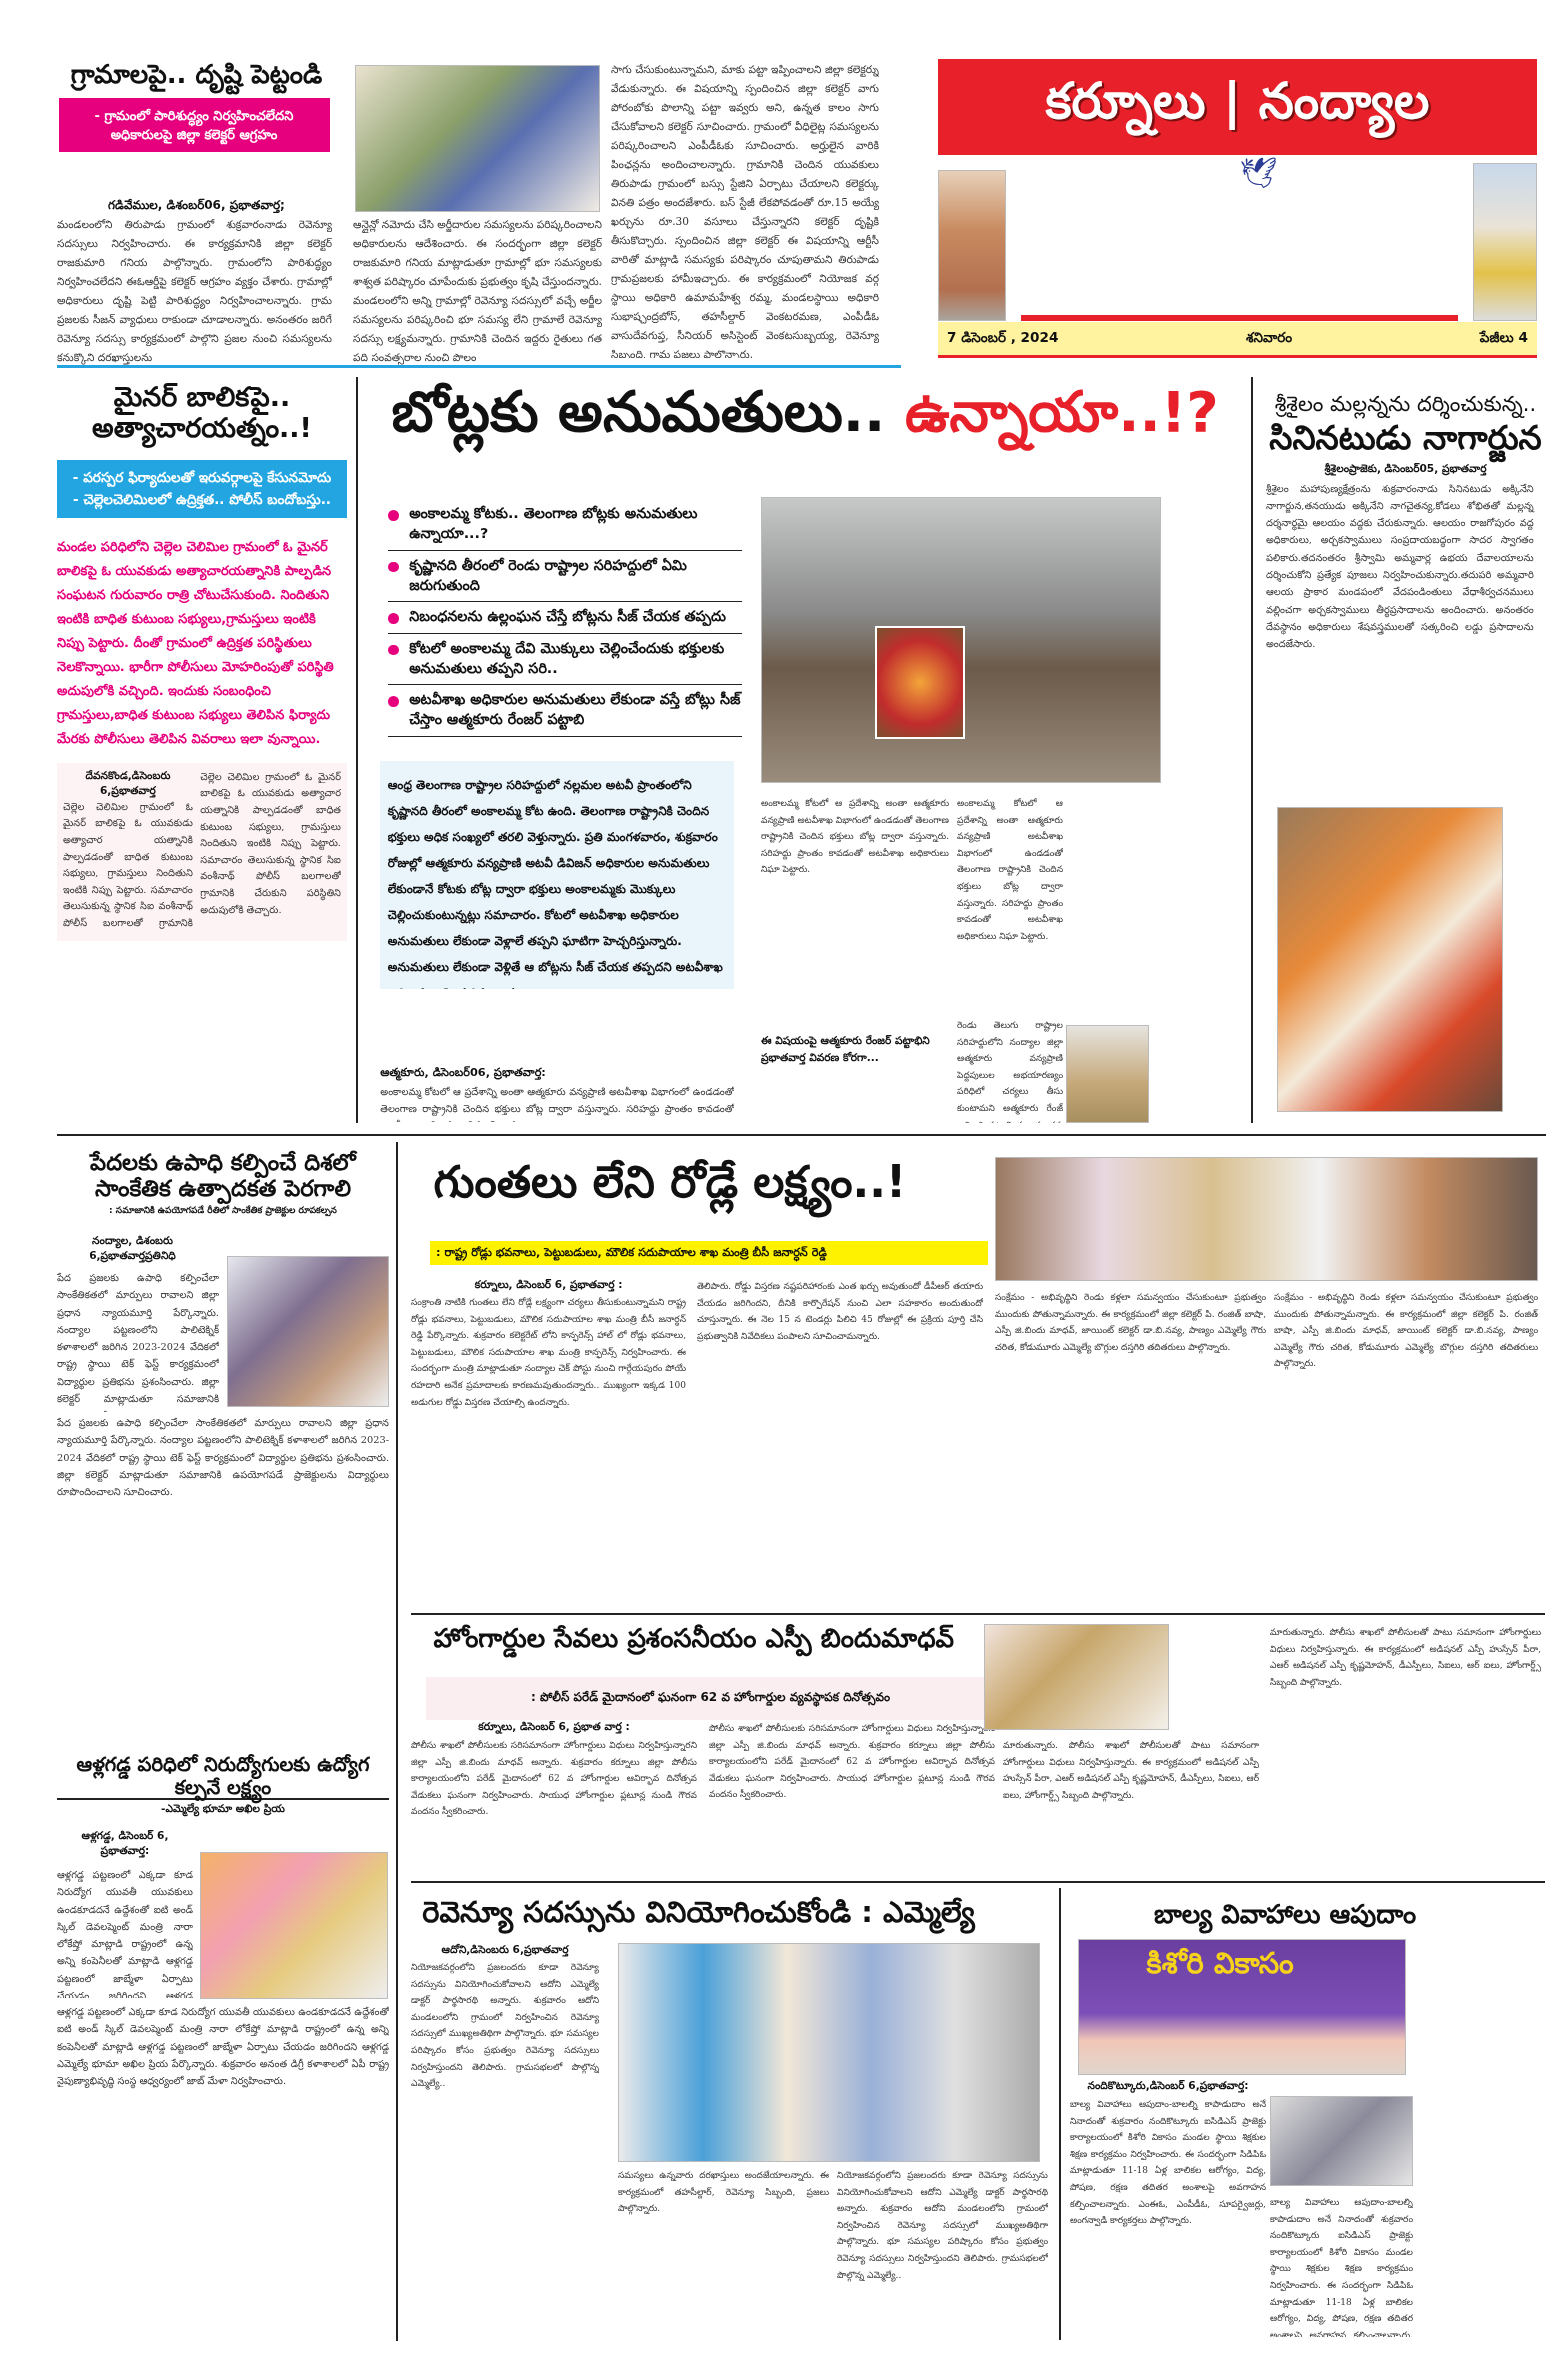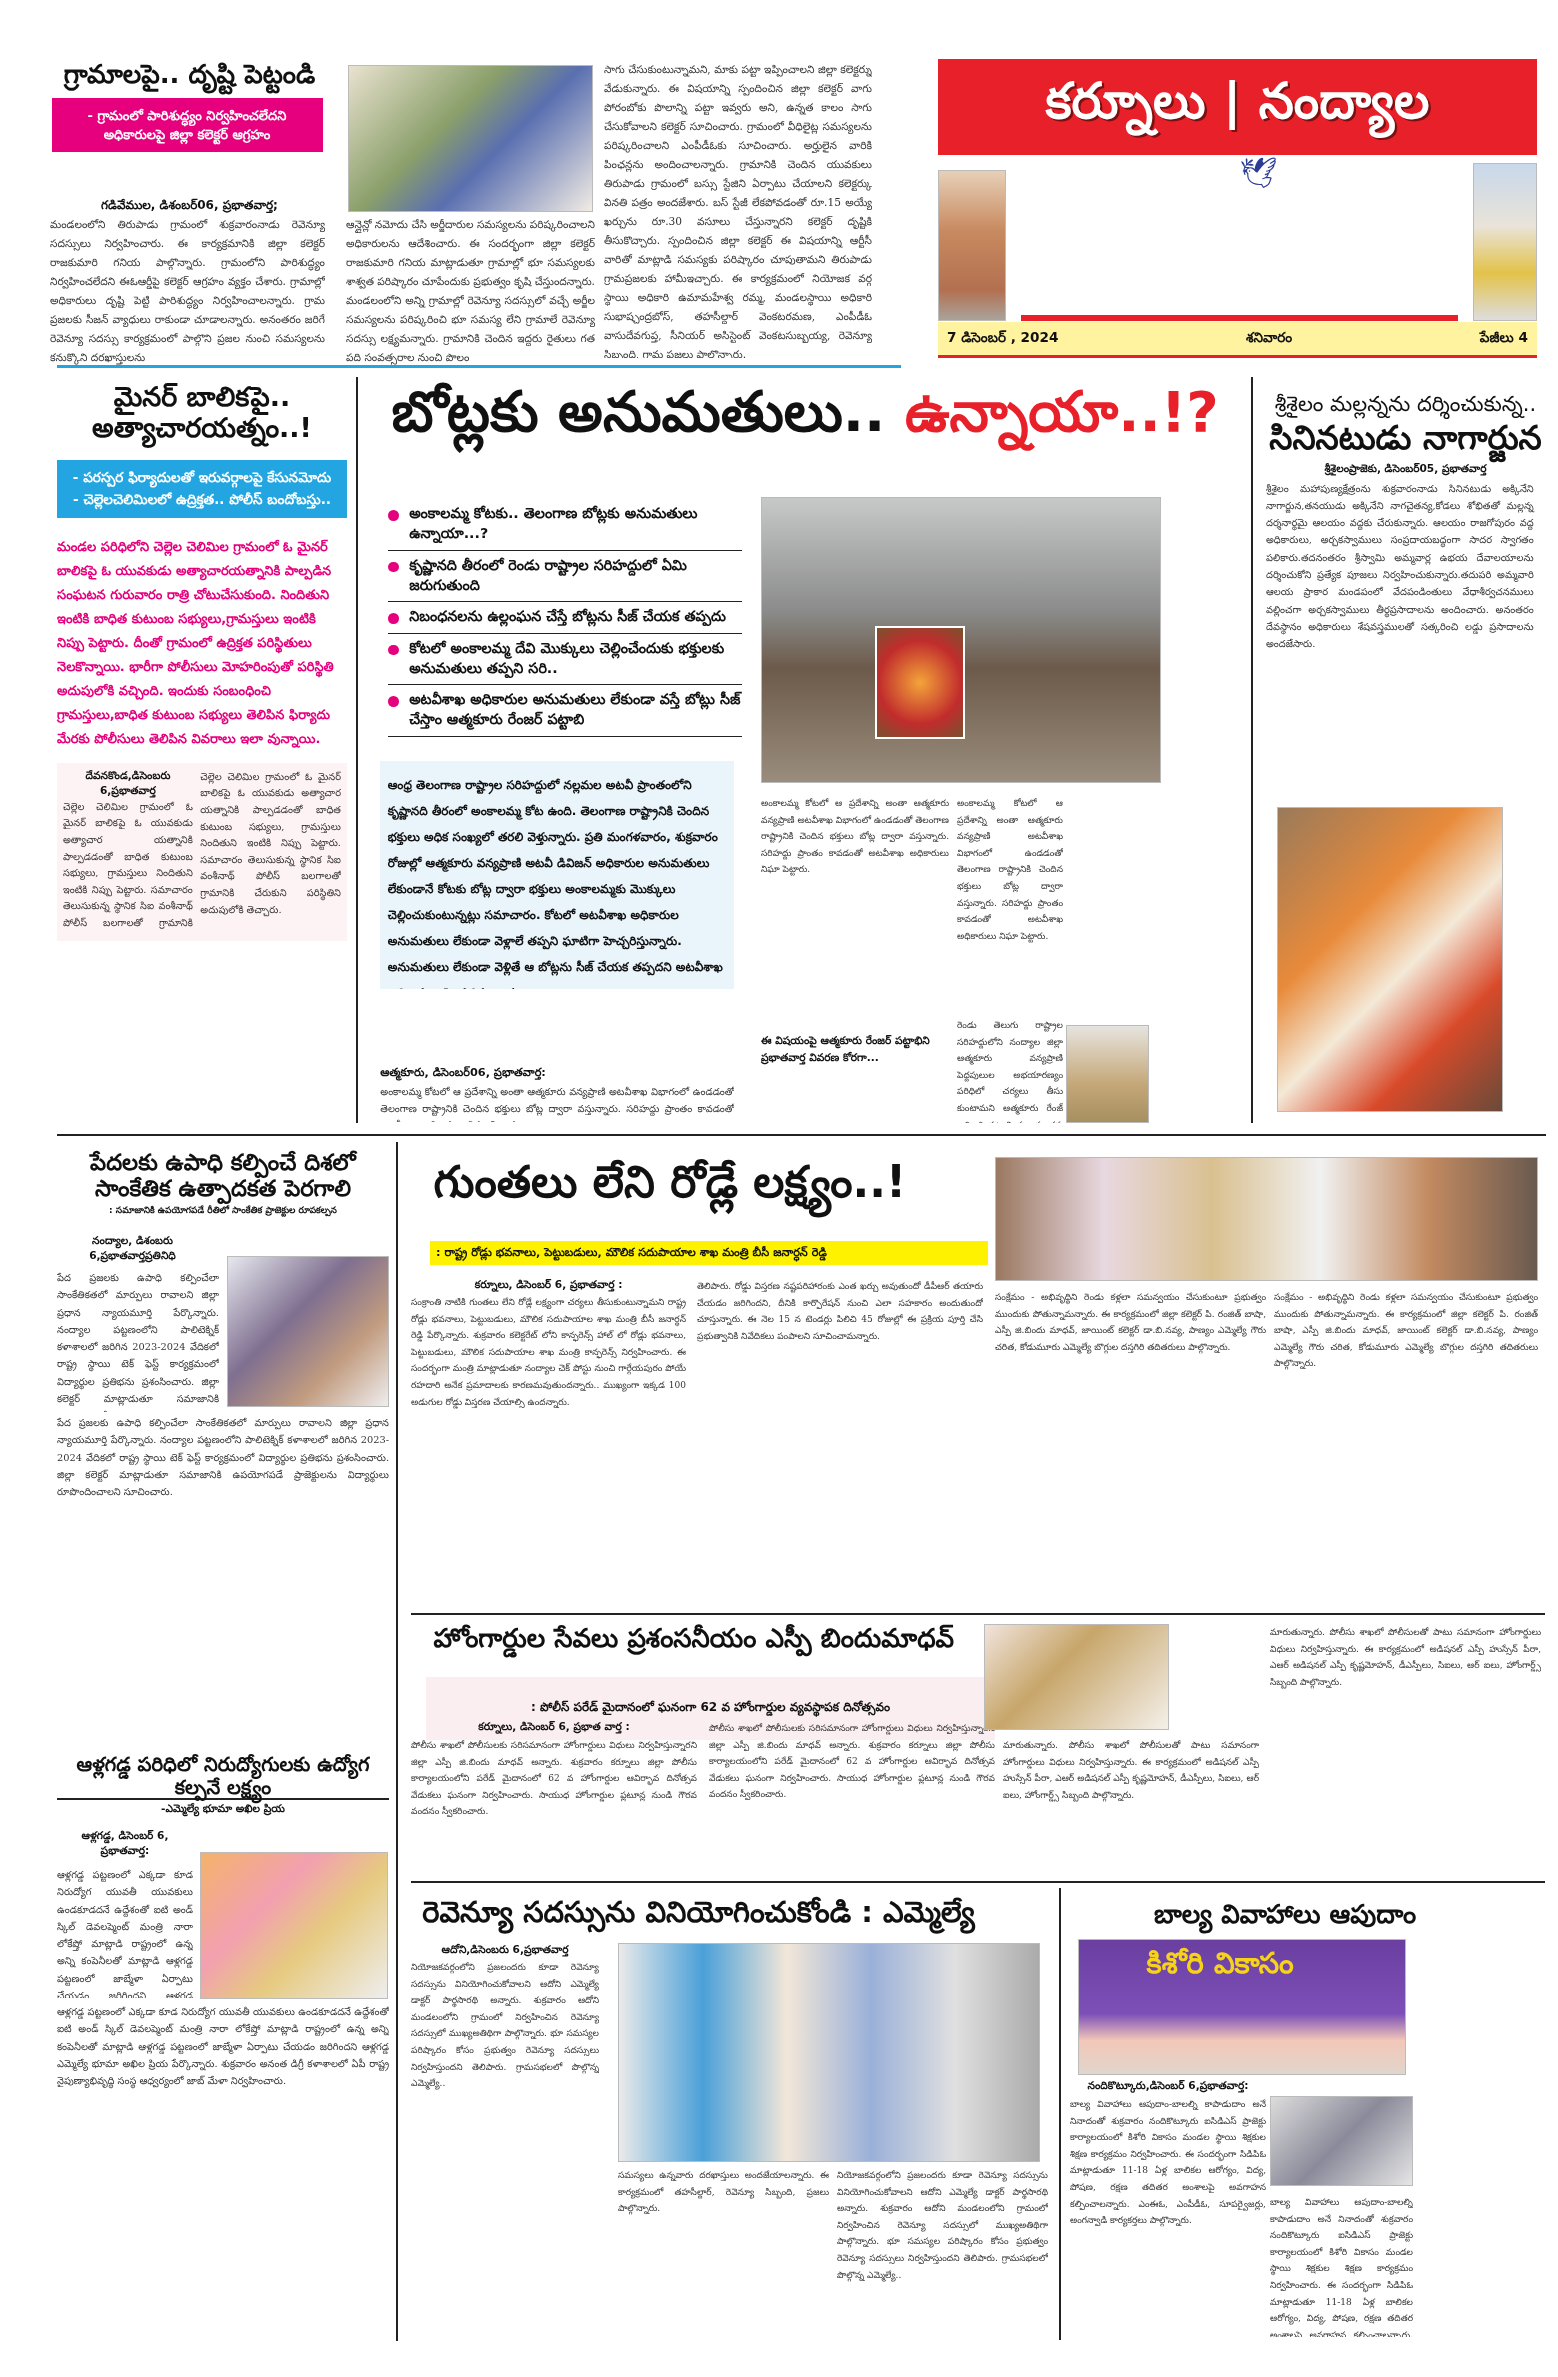--- a/index.html
+++ b/index.html
@@ -29,21 +29,21 @@
     </div>
     <div class="photo" style="width:64px;margin-top:7.5px;height:158px;background:linear-gradient(#c8d8ea,#e9e3d8 40%,#e3c24a 70%,#ddd);"></div>
   </div>
   <div style="background:#fff3a0;height:36px;display:flex;justify-content:space-between;align-items:center;padding:0 9px;border-bottom:3px solid #e8202a;font-weight:bold;font-size:13.6px;">
     <span>7 డిసెంబర్ , 2024</span>
     <span>శనివారం</span>
     <span>పేజీలు 4</span>
   </div>
 </div>
 
-<div class="abs" style="left:50px;top:60px;width:852px;height:302px;">
+<div class="abs" style="left:57px;top:60px;width:852px;height:302px;">
   <div class="head" style="position:absolute;left:0;top:0;width:279px;font-size:26px;">గ్రామాలపై.. దృష్టి పెట్టండి</div>
   <div style="position:absolute;left:1.5px;top:38px;width:271px;background:#e6007e;color:#fff;font-weight:bold;font-size:13px;text-align:center;padding:7.5px 6px;line-height:1.5;">
     <span>- గ్రామంలో పారిశుద్ధ్యం నిర్వహించలేదని అధికారులపై జిల్లా కలెక్టర్ ఆగ్రహం</span>
   </div>
   <div class="dl" style="position:absolute;left:0;top:138px;width:279px;">గడివేముల, డిశంబర్06, ప్రభాతవార్త;</div>
   <div class="body" style="position:absolute;left:0;top:155px;width:275px;height:151px;overflow:hidden;font-size:10.6px;line-height:19px;">మండలంలోని తిరుపాడు గ్రామంలో శుక్రవారంనాడు రెవెన్యూ సదస్సులు నిర్వహించారు. ఈ కార్యక్రమానికి జిల్లా కలెక్టర్ రాజకుమారి గనియ పాల్గొన్నారు. గ్రామంలోని పారిశుద్ధ్యం నిర్వహించలేదని ఈఓఆర్డీపై కలెక్టర్ ఆగ్రహం వ్యక్తం చేశారు. గ్రామాల్లో అధికారులు దృష్టి పెట్టి పారిశుద్ధ్యం నిర్వహించాలన్నారు. గ్రామ ప్రజలకు సీజన్ వ్యాధులు రాకుండా చూడాలన్నారు. అనంతరం జరిగే రెవెన్యూ సదస్సు కార్యక్రమంలో పాల్గొని ప్రజల నుంచి సమస్యలను కనుక్కొని దరఖాస్తులను</div>
   <div class="photo" style="position:absolute;left:298px;top:4.5px;width:245px;height:147px;background:linear-gradient(135deg,#e9e2cf,#8a9f6a 40%,#5a6fb0 60%,#f1ece4);"></div>
   <div class="body" style="position:absolute;left:296px;top:155px;width:249px;height:151px;overflow:hidden;font-size:10.6px;">ఆన్లైన్లో నమోదు చేసి అర్జీదారుల సమస్యలను పరిష్కరించాలని అధికారులను ఆదేశించారు. ఈ సందర్భంగా జిల్లా కలెక్టర్ రాజకుమారి గనియ మాట్లాడుతూ గ్రామాల్లో భూ సమస్యలకు శాశ్వత పరిష్కారం చూపేందుకు ప్రభుత్వం కృషి చేస్తుందన్నారు. మండలంలోని అన్ని గ్రామాల్లో రెవెన్యూ సదస్సులో వచ్చే అర్జీల సమస్యలను పరిష్కరించి భూ సమస్య లేని గ్రామాలే రెవెన్యూ సదస్సు లక్ష్యమన్నారు. గ్రామానికి చెందిన ఇద్దరు రైతులు గత పది సంవత్సరాల నుంచి పొలం</div>
   <div class="body" style="position:absolute;left:554px;top:0;width:268px;height:298px;overflow:hidden;font-size:10.6px;">సాగు చేసుకుంటున్నామని, మాకు పట్టా ఇప్పించాలని జిల్లా కలెక్టర్ను వేడుకున్నారు. ఈ విషయాన్ని స్పందించిన జిల్లా కలెక్టర్ వాగు పోరంబోకు పొలాన్ని పట్టా ఇవ్వరు అని, ఉన్నత కాలం సాగు చేసుకోవాలని కలెక్టర్ సూచించారు. గ్రామంలో వీధిలైట్ల సమస్యలను పరిష్కరించాలని ఎంపీడీఓకు సూచించారు. అర్హులైన వారికి పింఛన్లను అందించాలన్నారు. గ్రామానికి చెందిన యువకులు తిరుపాడు గ్రామంలో బస్సు స్టేజిని ఏర్పాటు చేయాలని కలెక్టర్కు వినతి పత్రం అందజేశారు. బస్ స్టేజీ లేకపోవడంతో రూ.15 అయ్యే ఖర్చును రూ.30 వసూలు చేస్తున్నారని కలెక్టర్ దృష్టికి తీసుకొచ్చారు. స్పందించిన జిల్లా కలెక్టర్ ఈ విషయాన్ని ఆర్టీసీ వారితో మాట్లాడి సమస్యకు పరిష్కారం చూపుతామని తిరుపాడు గ్రామప్రజలకు హామీఇచ్చారు. ఈ కార్యక్రమంలో నియోజక వర్గ స్థాయి అధికారి ఉమామహేశ్వ రమ్మ, మండలస్థాయి అధికారి సుభాష్చంద్రబోస్, తహసీల్దార్ వెంకటరమణ, ఎంపీడీఓ వాసుదేవగుప్త, సీనియర్ అసిస్టెంట్ వెంకటసుబ్బయ్య, రెవెన్యూ సిబ్బంది, గ్రామ ప్రజలు పాల్గొన్నారు.</div>
 </div>
@@ -148,21 +148,21 @@
   <div class="body" style="position:absolute;left:0;top:137px;width:275px;height:302px;overflow:hidden;font-size:9px;line-height:16.6px;">సంక్రాంతి నాటికి గుంతలు లేని రోడ్లే లక్ష్యంగా చర్యలు తీసుకుంటున్నామని రాష్ట్ర రోడ్లు భవనాలు, పెట్టుబడులు, మౌలిక సదుపాయాల శాఖ మంత్రి బీసీ జనార్ధన్ రెడ్డి పేర్కొన్నారు. శుక్రవారం కలెక్టరేట్ లోని కాన్ఫరెన్స్ హాల్ లో రోడ్లు భవనాలు, పెట్టుబడులు, మౌలిక సదుపాయాల శాఖ మంత్రి కాన్ఫరెన్స్ నిర్వహించారు. ఈ సందర్భంగా మంత్రి మాట్లాడుతూ నంద్యాల చెక్ పోస్టు నుంచి గార్గేయపురం పోయే రహదారి అనేక ప్రమాదాలకు కారణమవుతుందన్నారు.. ముఖ్యంగా ఇక్కడ 100 అడుగుల రోడ్డు విస్తరణ చేయాల్సి ఉందన్నారు.</div>
   <div class="body" style="position:absolute;left:286px;top:121px;width:286px;height:317px;overflow:hidden;font-size:9px;line-height:16.6px;">తెలిపారు. రోడ్డు విస్తరణ నష్టపరిహారంకు ఎంత ఖర్చు అవుతుందో డీపీఆర్ తయారు చేయడం జరిగిందని, దీనికి కార్పొరేషన్ నుంచి ఎలా సహకారం అందుతుందో చూస్తున్నారు. ఈ నెల 15 న టెండర్లు పిలిచి 45 రోజుల్లో ఈ ప్రక్రియ పూర్తి చేసి ప్రభుత్వానికి నివేదికలు పంపాలని సూచించామన్నారు.</div>
   <div class="photo" style="position:absolute;left:584px;top:0;width:543px;height:124px;background:linear-gradient(90deg,#9a7860,#e8d8e0 20%,#d9c090 40%,#f1f1f1 60%,#c28a60 80%,#6a5a50);"></div>
   <div class="body" style="position:absolute;left:584px;top:132px;width:271px;height:305px;overflow:hidden;font-size:9px;line-height:16.6px;">సంక్షేమం - అభివృద్ధిని రెండు కళ్లలా సమన్వయం చేసుకుంటూ ప్రభుత్వం ముందుకు పోతున్నామన్నారు. ఈ కార్యక్రమంలో జిల్లా కలెక్టర్ పి. రంజిత్ బాషా, ఎస్పీ జి.బిందు మాధవ్, జాయింట్ కలెక్టర్ డా.బి.నవ్య, పాణ్యం ఎమ్మెల్యే గౌరు చరిత, కోడుమూరు ఎమ్మెల్యే బొగ్గుల దస్తగిరి తదితరులు పాల్గొన్నారు.</div>
   <div class="body" style="position:absolute;left:863px;top:132px;width:264px;height:305px;overflow:hidden;font-size:9px;line-height:16.6px;">సంక్షేమం - అభివృద్ధిని రెండు కళ్లలా సమన్వయం చేసుకుంటూ ప్రభుత్వం ముందుకు పోతున్నామన్నారు. ఈ కార్యక్రమంలో జిల్లా కలెక్టర్ పి. రంజిత్ బాషా, ఎస్పీ జి.బిందు మాధవ్, జాయింట్ కలెక్టర్ డా.బి.నవ్య, పాణ్యం ఎమ్మెల్యే గౌరు చరిత, కోడుమూరు ఎమ్మెల్యే బొగ్గుల దస్తగిరి తదితరులు పాల్గొన్నారు.</div>
 </div>
 <div class="hrule" style="left:411px;top:1613px;width:1134px;"></div>
 
 <div class="abs" style="left:411px;top:1624px;width:1134px;height:249px;">
   <div class="head" style="position:absolute;left:22.6px;top:0;font-size:26px;text-align:left;">హోంగార్డుల సేవలు ప్రశంసనీయం ఎస్పీ బిందుమాధవ్</div>
-  <div style="position:absolute;left:15px;top:53px;width:569px;background:#fbeef0;padding:23px;text-align:center;font-weight:bold;font-size:12px;">
+  <div style="position:absolute;left:15px;top:53px;width:569px;background:#fbeef0;padding:13px;text-align:center;font-weight:bold;font-size:12px;">
     <span>: పోలీస్ పరేడ్ మైదానంలో ఘనంగా 62 వ హోంగార్డుల వ్యవస్థాపక దినోత్సవం</span>
   </div>
   <div class="dl" style="position:absolute;left:0;top:96px;width:286px;font-size:10.6px;">కర్నూలు, డిసెంబర్ 6, ప్రభాత వార్త :</div>
   <div class="body" style="position:absolute;left:0;top:113px;width:286px;height:128px;overflow:hidden;font-size:9px;line-height:16.6px;">పోలీసు శాఖలో పోలీసులకు సరిసమానంగా హోంగార్డులు విధులు నిర్వహిస్తున్నారని జిల్లా ఎస్పీ జి.బిందు మాధవ్ అన్నారు. శుక్రవారం కర్నూలు జిల్లా పోలీసు కార్యాలయంలోని పరేడ్ మైదానంలో 62 వ హోంగార్డుల ఆవిర్భావ దినోత్సవ వేడుకలు ఘనంగా నిర్వహించారు. సాయుధ హోంగార్డుల ప్లటూన్ల నుండి గౌరవ వందనం స్వీకరించారు.</div>
   <div class="body" style="position:absolute;left:298px;top:96px;width:286px;height:145px;overflow:hidden;font-size:9px;line-height:16.6px;">పోలీసు శాఖలో పోలీసులకు సరిసమానంగా హోంగార్డులు విధులు నిర్వహిస్తున్నారని జిల్లా ఎస్పీ జి.బిందు మాధవ్ అన్నారు. శుక్రవారం కర్నూలు జిల్లా పోలీసు కార్యాలయంలోని పరేడ్ మైదానంలో 62 వ హోంగార్డుల ఆవిర్భావ దినోత్సవ వేడుకలు ఘనంగా నిర్వహించారు. సాయుధ హోంగార్డుల ప్లటూన్ల నుండి గౌరవ వందనం స్వీకరించారు.</div>
   <div class="photo" style="position:absolute;left:573px;top:0;width:185px;height:106px;background:linear-gradient(135deg,#f1e4dd,#c7a66a 40%,#f4f0ea);"></div>
   <div class="body" style="position:absolute;left:592px;top:113px;width:256px;height:128px;overflow:hidden;font-size:9px;line-height:16.6px;">మారుతున్నారు. పోలీసు శాఖలో పోలీసులతో పాటు సమానంగా హోంగార్డులు విధులు నిర్వహిస్తున్నారు. ఈ కార్యక్రమంలో అడిషనల్ ఎస్పీ హుస్సేన్ పీరా, ఎఆర్ అడిషనల్ ఎస్పీ కృష్ణమోహన్, డీఎస్పీలు, సిఐలు, ఆర్ ఐలు, హోంగార్డ్స్ సిబ్బంది పాల్గొన్నారు.</div>
   <div class="body" style="position:absolute;left:859px;top:0;width:271px;height:241px;overflow:hidden;font-size:9px;line-height:16.6px;">మారుతున్నారు. పోలీసు శాఖలో పోలీసులతో పాటు సమానంగా హోంగార్డులు విధులు నిర్వహిస్తున్నారు. ఈ కార్యక్రమంలో అడిషనల్ ఎస్పీ హుస్సేన్ పీరా, ఎఆర్ అడిషనల్ ఎస్పీ కృష్ణమోహన్, డీఎస్పీలు, సిఐలు, ఆర్ ఐలు, హోంగార్డ్స్ సిబ్బంది పాల్గొన్నారు.</div>
 </div>
 <div class="hrule" style="left:411px;top:1881px;width:1134px;"></div>

